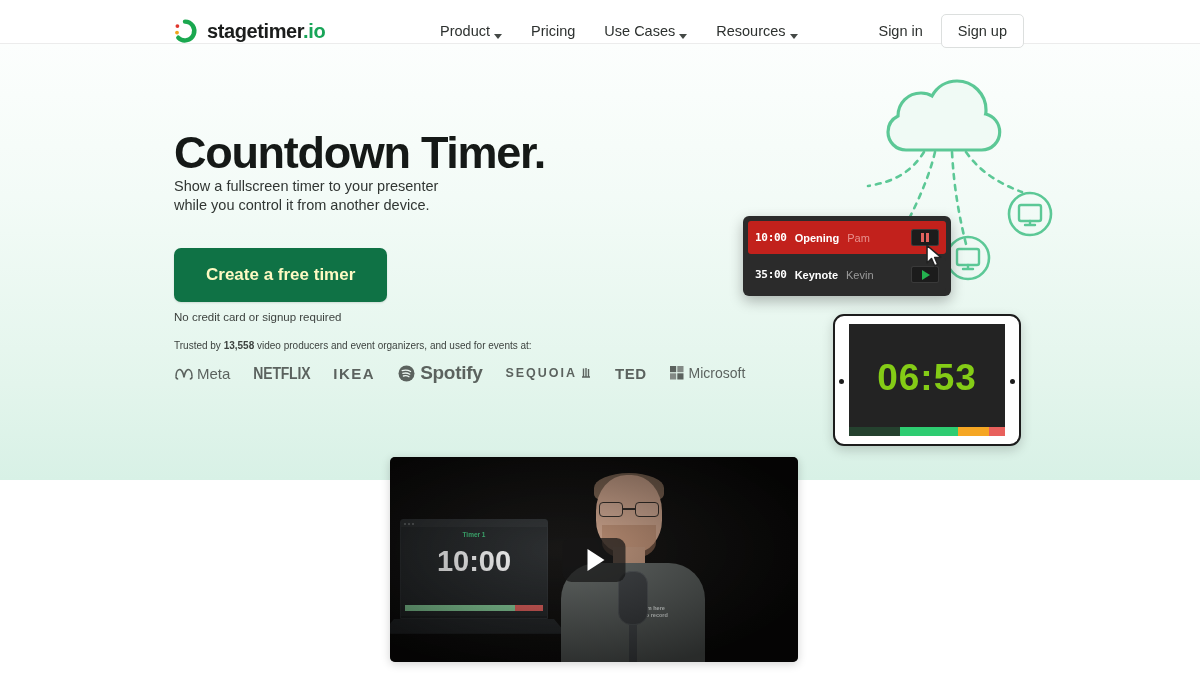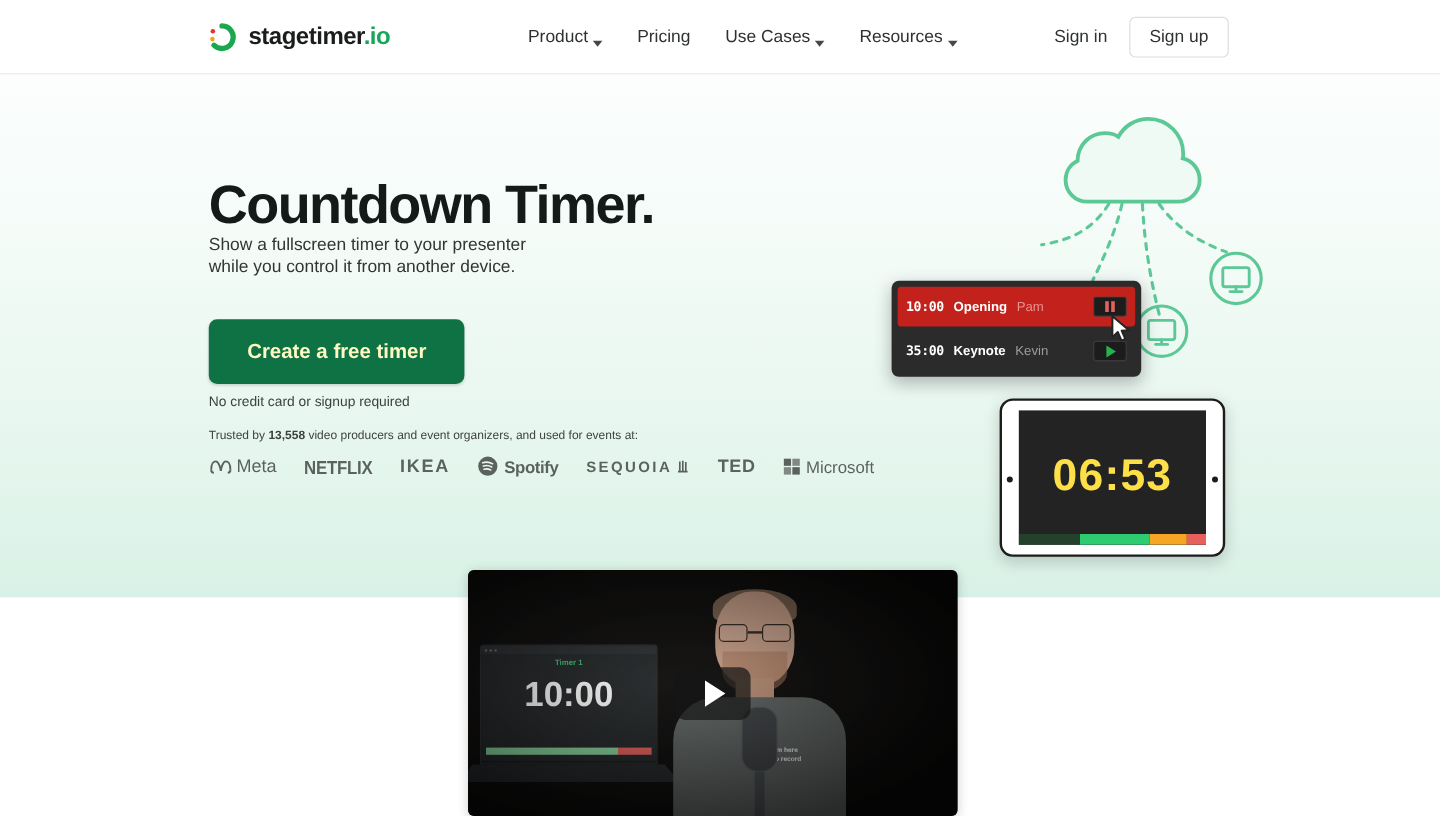--- a/index.html
+++ b/index.html
@@ -6,21 +6,21 @@
   html, body { width:1200px; height:680px; overflow:hidden; }
   body {
     font-family:"Liberation Sans", sans-serif;
     background:#ffffff;
     color:#1f2421;
     -webkit-font-smoothing:antialiased;
   }
 
   
   .header {
-    height:62px; width:1200px;
+    height:44px; width:1200px;
     background:#ffffff;
     border-bottom:1px solid #ececec;
     display:flex; align-items:center;
     position:relative; z-index:30;padding-left:41px;
   }
   .logo-wrap {
     position:absolute; left:172px; top:18px;
     display:flex; align-items:center; gap:9px;
     cursor:pointer; text-decoration:none;
   }
@@ -87,21 +87,21 @@
 
   .brands {
     margin-top:11px; display:flex; align-items:center; gap:23px;
     opacity:.82;
   }
   .brand { display:flex; align-items:center; color:#3d423f; white-space:nowrap; }
   .b-meta   { font-size:15px; font-weight:500; gap:3px; }
   .b-netflix{ font-size:14px; font-weight:bold; letter-spacing:-0.2px;
               font-family:"Liberation Sans", sans-serif; transform:scaleY(1.12); }
   .b-ikea   { font-size:15px; font-weight:bold; letter-spacing:1.5px; }
-  .b-spotify{ font-size:14px; font-weight:bold; gap:5px; letter-spacing:-0.3px; }
+  .b-spotify{ font-size:19px; font-weight:bold; gap:5px; letter-spacing:-0.3px; }
   .b-sequoia{ font-size:12.5px; font-weight:bold; letter-spacing:2px; gap:3px; }
   .b-ted    { font-size:15px; font-weight:bold; letter-spacing:0.5px; }
   .b-ms     { font-size:14px; gap:5px; }
 
   
   .illus { position:absolute; left:735px; top:20px; width:320px; height:400px; }
 
   .controller {
     position:absolute; left:8px; top:152px; width:208px;
     background:#2b2b2b; border-radius:6px; padding:5px;
@@ -139,21 +139,21 @@
     background:#ffffff; border:2.5px solid #1c1c1c; border-radius:11px;
     padding:8px 14px;
     box-shadow:0 4px 12px rgba(0,0,0,.18);
   }
   .tab-screen {
     width:100%; height:100%; background:#232323;
     display:flex; align-items:center; justify-content:center;
     position:relative; overflow:hidden;
   }
   .tab-time {
-    font-size:37px; font-weight:bold; color:#fde047;
+    font-size:37px; font-weight:bold; color:#84cc16;
     letter-spacing:1px; font-family:"Liberation Sans", sans-serif;
     margin-bottom:5px;
   }
   .tab-bar { position:absolute; left:0; right:0; bottom:0; height:9px; display:flex; }
   .tab-dot {
     position:absolute; width:5px; height:5px; border-radius:50%;
     background:#1c1c1c; top:63px;
   }
   .tab-dot.l { left:4px; } .tab-dot.r { right:4px; }
 

